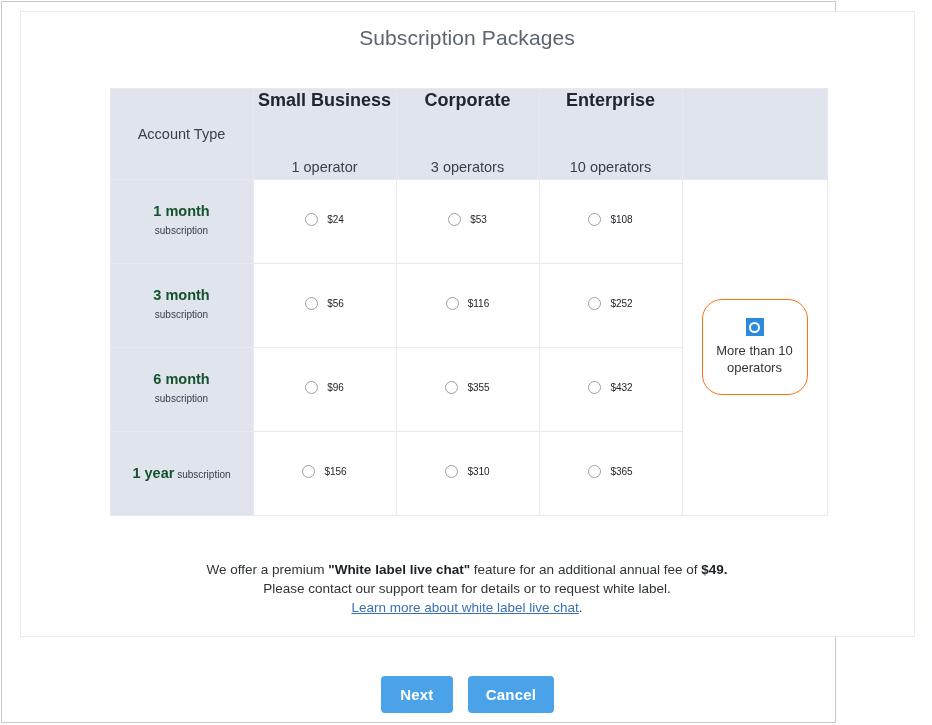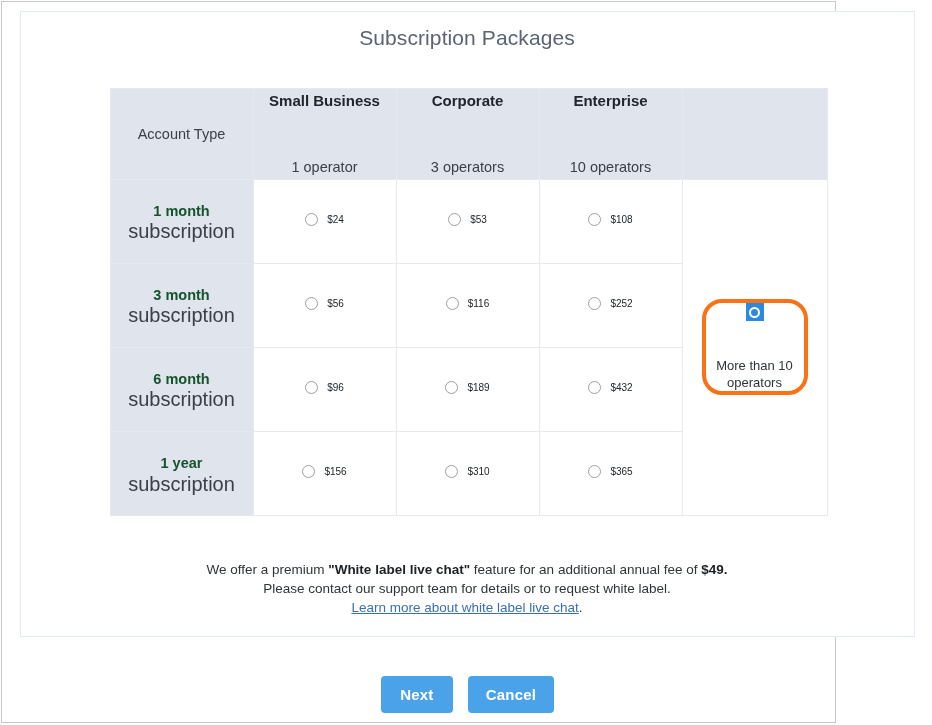--- a/index.html
+++ b/index.html
@@ -77,21 +77,21 @@
     text-align: center;
     font-weight: 400;
   }
   .th-account {
     font-size: 14.5px;
     color: #3a4046;
     font-weight: 400;
   }
   .plan-name {
     display: block;
-    font-size: 15px;
+    font-size: 18px;
     font-weight: bold;
     color: #20262c;
     line-height: 21px;
   }
   .plan-ops {
     display: block;
     font-size: 14.5px;
     font-weight: 400;
     color: #3a4046;
     line-height: 21px;
@@ -108,21 +108,21 @@
     padding: 0 6px;
   }
   .row-label .rl-strong {
     font-weight: bold;
     color: #14532d;
     font-size: 14.5px;
   }
   .row-label .rl-rest {
     font-weight: 400;
     color: #3a4046;
-    font-size: 20px;
+    font-size: 10px;
   }
   .row-label.two-line .rl-strong { display: block; line-height: 20px; }
   .row-label.two-line .rl-rest   { display: block; line-height: 20px; }
   .row-label.one-line .rl-strong,
   .row-label.one-line .rl-rest   { display: inline; }
 
   td.price-cell {
     text-align: center;
     background: #ffffff;
   }
@@ -153,24 +153,24 @@
     background: #ffffff;
     vertical-align: middle;
     text-align: center;
   }
 
   
   .more-box {
     display: inline-flex;
     flex-direction: column;
     align-items: center;
-    justify-content: space-between;
+    justify-content: center;
     width: 106px;
     height: 96px;
-    border: 4px solid #f97316;
+    border: 1px solid #f97316;
     border-radius: 20px;
     background: #ffffff;
     box-sizing: border-box;
     cursor: pointer;
   }
   .more-icon {
     width: 18px;
     height: 18px;
     background: #2b8ae0;
     display: flex;
@@ -340,21 +340,21 @@
           </td>
           <td class="price-cell">
             <span class="price-wrap">
               <span class="radio"></span>
               <span class="price-text">$96</span>
             </span>
           </td>
           <td class="price-cell">
             <span class="price-wrap">
               <span class="radio"></span>
-              <span class="price-text">$189</span>
+              <span class="price-text">$355</span>
             </span>
           </td>
           <td class="price-cell">
             <span class="price-wrap">
               <span class="radio"></span>
               <span class="price-text">$432</span>
             </span>
           </td>
         </tr>
 

